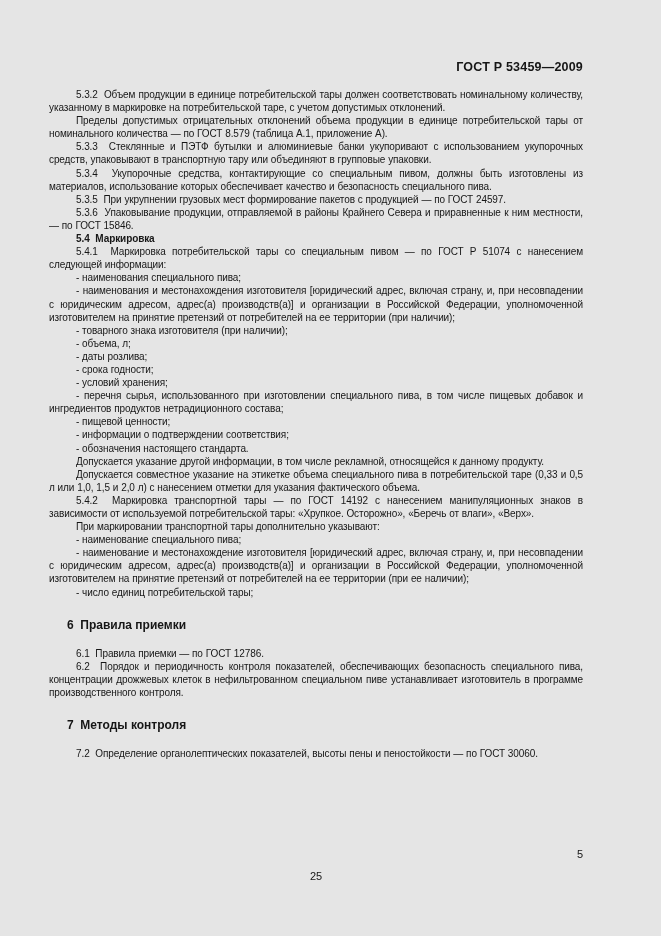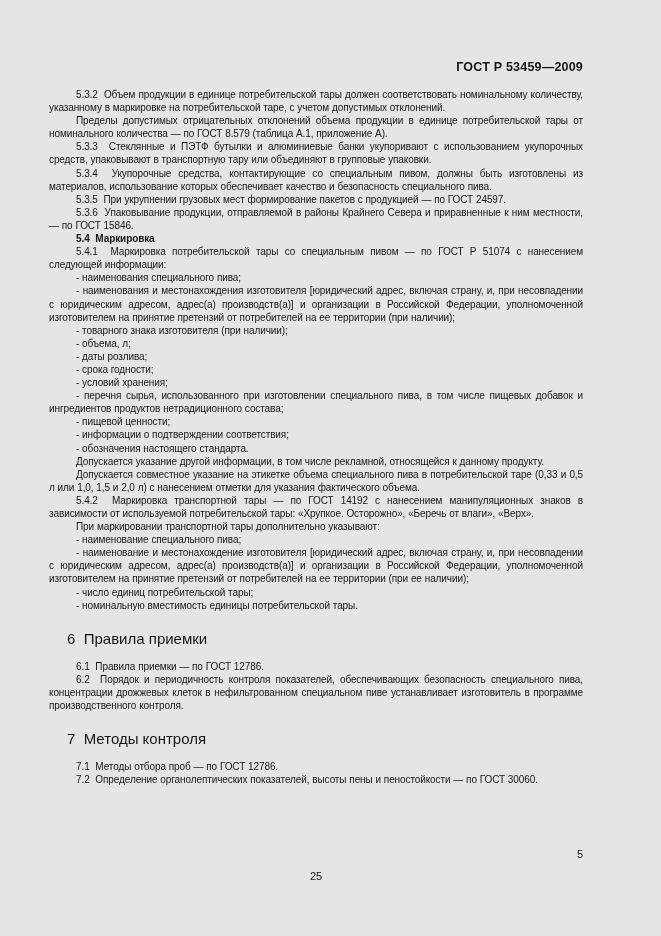--- a/index.html
+++ b/index.html
@@ -40,22 +40,22 @@
     text-align: justify;
     text-indent: 27px;
     word-spacing: 0.2px;
   }
   .doc-body p.subsection-title {
     font-weight: bold;
     text-align: left;
   }
   .doc-body h2.section-heading {
     margin: 18px 0 13px 0;
-    font-size: 15px;
-    font-weight: normal;
+    font-size: 12px;
+    font-weight: bold;
     line-height: 17px;
     text-indent: 18px;
     letter-spacing: 0;
   }
   .page-footer {
     position: absolute;
     top: 848px;
     left: 49px;
     width: 534px;
     font-size: 11px;
@@ -101,26 +101,24 @@
       <p class="paragraph">- пищевой ценности;</p>
       <p class="paragraph">- информации о подтверждении соответствия;</p>
       <p class="paragraph">- обозначения настоящего стандарта.</p>
       <p class="paragraph">Допускается указание другой информации, в том числе рекламной, относящейся к данному продукту.</p>
       <p class="paragraph">Допускается совместное указание на этикетке объема специального пива в потребительской таре (0,33 и 0,5 л или 1,0, 1,5 и 2,0 л) с нанесением отметки для указания фактического объема.</p>
       <p class="paragraph">5.4.2&nbsp; Маркировка транспортной тары — по ГОСТ&nbsp;14192 с нанесением манипуляционных знаков в зависимости от используемой потребительской тары: «Хрупкое. Осторожно», «Беречь от влаги», «Верх».</p>
       <p class="paragraph">При маркировании транспортной тары дополнительно указывают:</p>
       <p class="paragraph">- наименование специального пива;</p>
       <p class="paragraph">- наименование и местонахождение изготовителя [юридический адрес, включая страну, и, при несовпадении с юридическим адресом, адрес(а) производств(а)] и организации в Российской Федера­ции, уполномоченной изготовителем на принятие претензий от потребителей на ее территории (при ее наличии);</p>
       <p class="paragraph">- число единиц потребительской тары;</p>
-      <p class="paragraph">- номинальную вместимость единицы потребительской тары.</p>
       <h2 class="section-heading">6&nbsp; Правила приемки</h2>
       <p class="paragraph">6.1&nbsp; Правила приемки — по ГОСТ&nbsp;12786.</p>
       <p class="paragraph">6.2&nbsp; Порядок и периодичность контроля показателей, обеспечивающих безопасность специально­го пива, концентрации дрожжевых клеток в нефильтрованном специальном пиве устанавливает изгото­витель в программе производственного контроля.</p>
       <h2 class="section-heading">7&nbsp; Методы контроля</h2>
-      <p class="paragraph">7.1&nbsp; Методы отбора проб — по ГОСТ&nbsp;12786.</p>
       <p class="paragraph">7.2&nbsp; Определение органолептических показателей, высоты пены и пеностойкости — по ГОСТ&nbsp;30060.</p>
     </div>
 
   <div class="page-footer">
     <span class="footer-center">25</span>
     <span class="footer-right">5</span>
   </div>
 
 </div>
 

